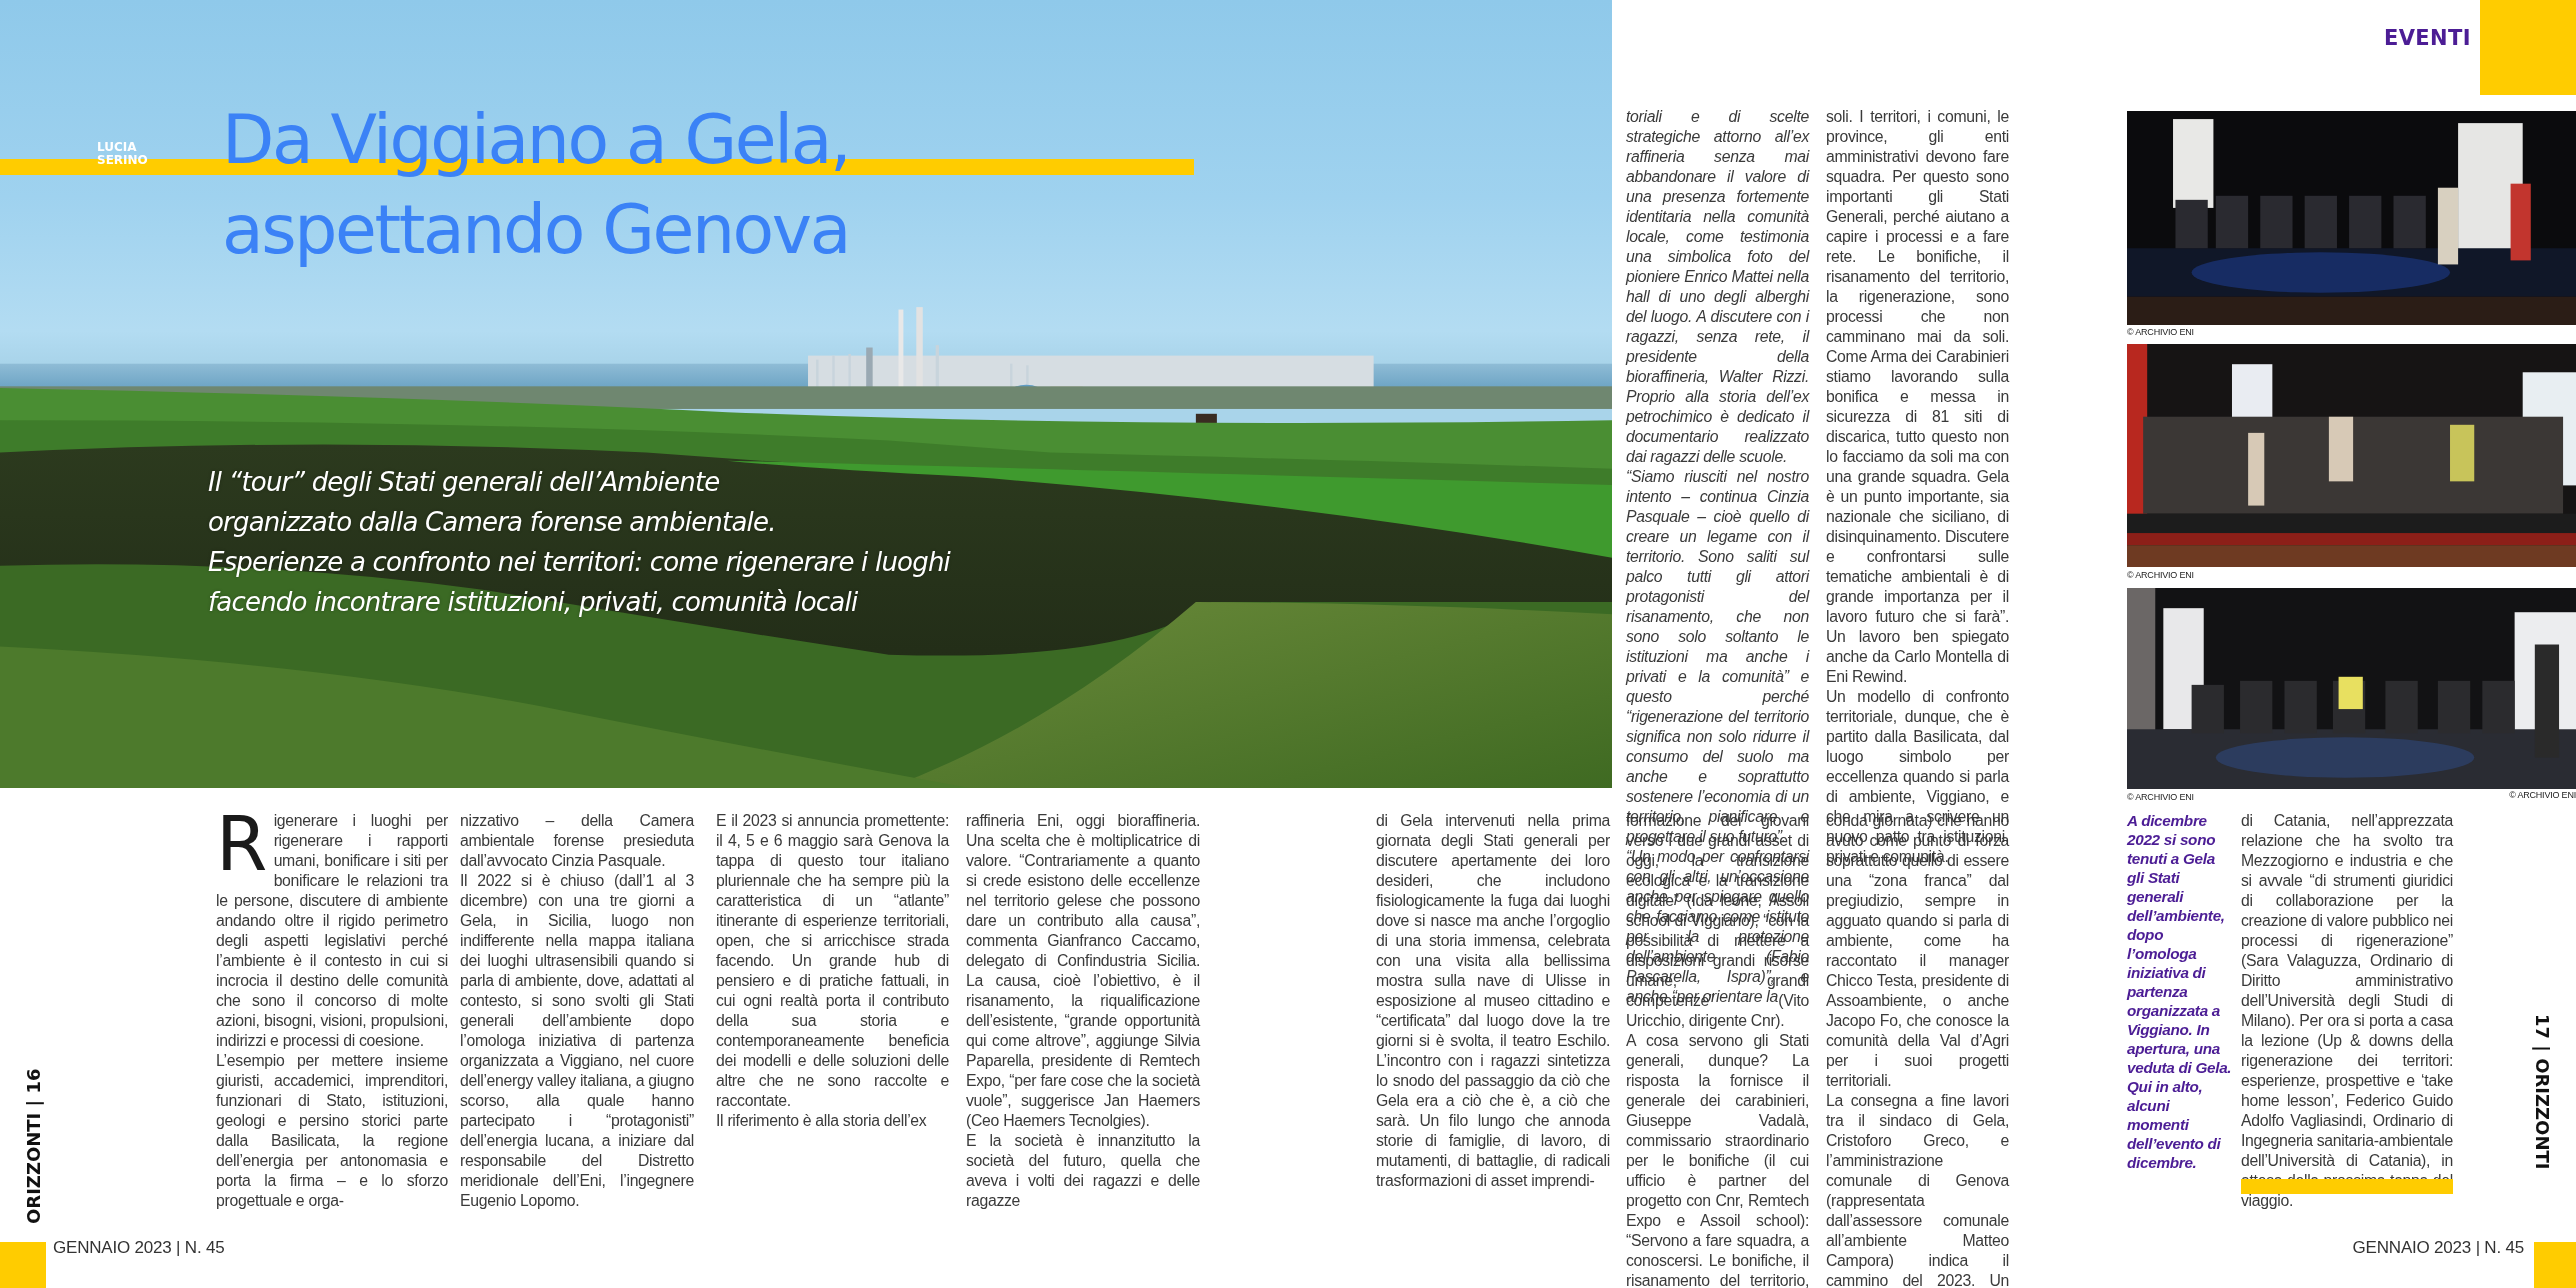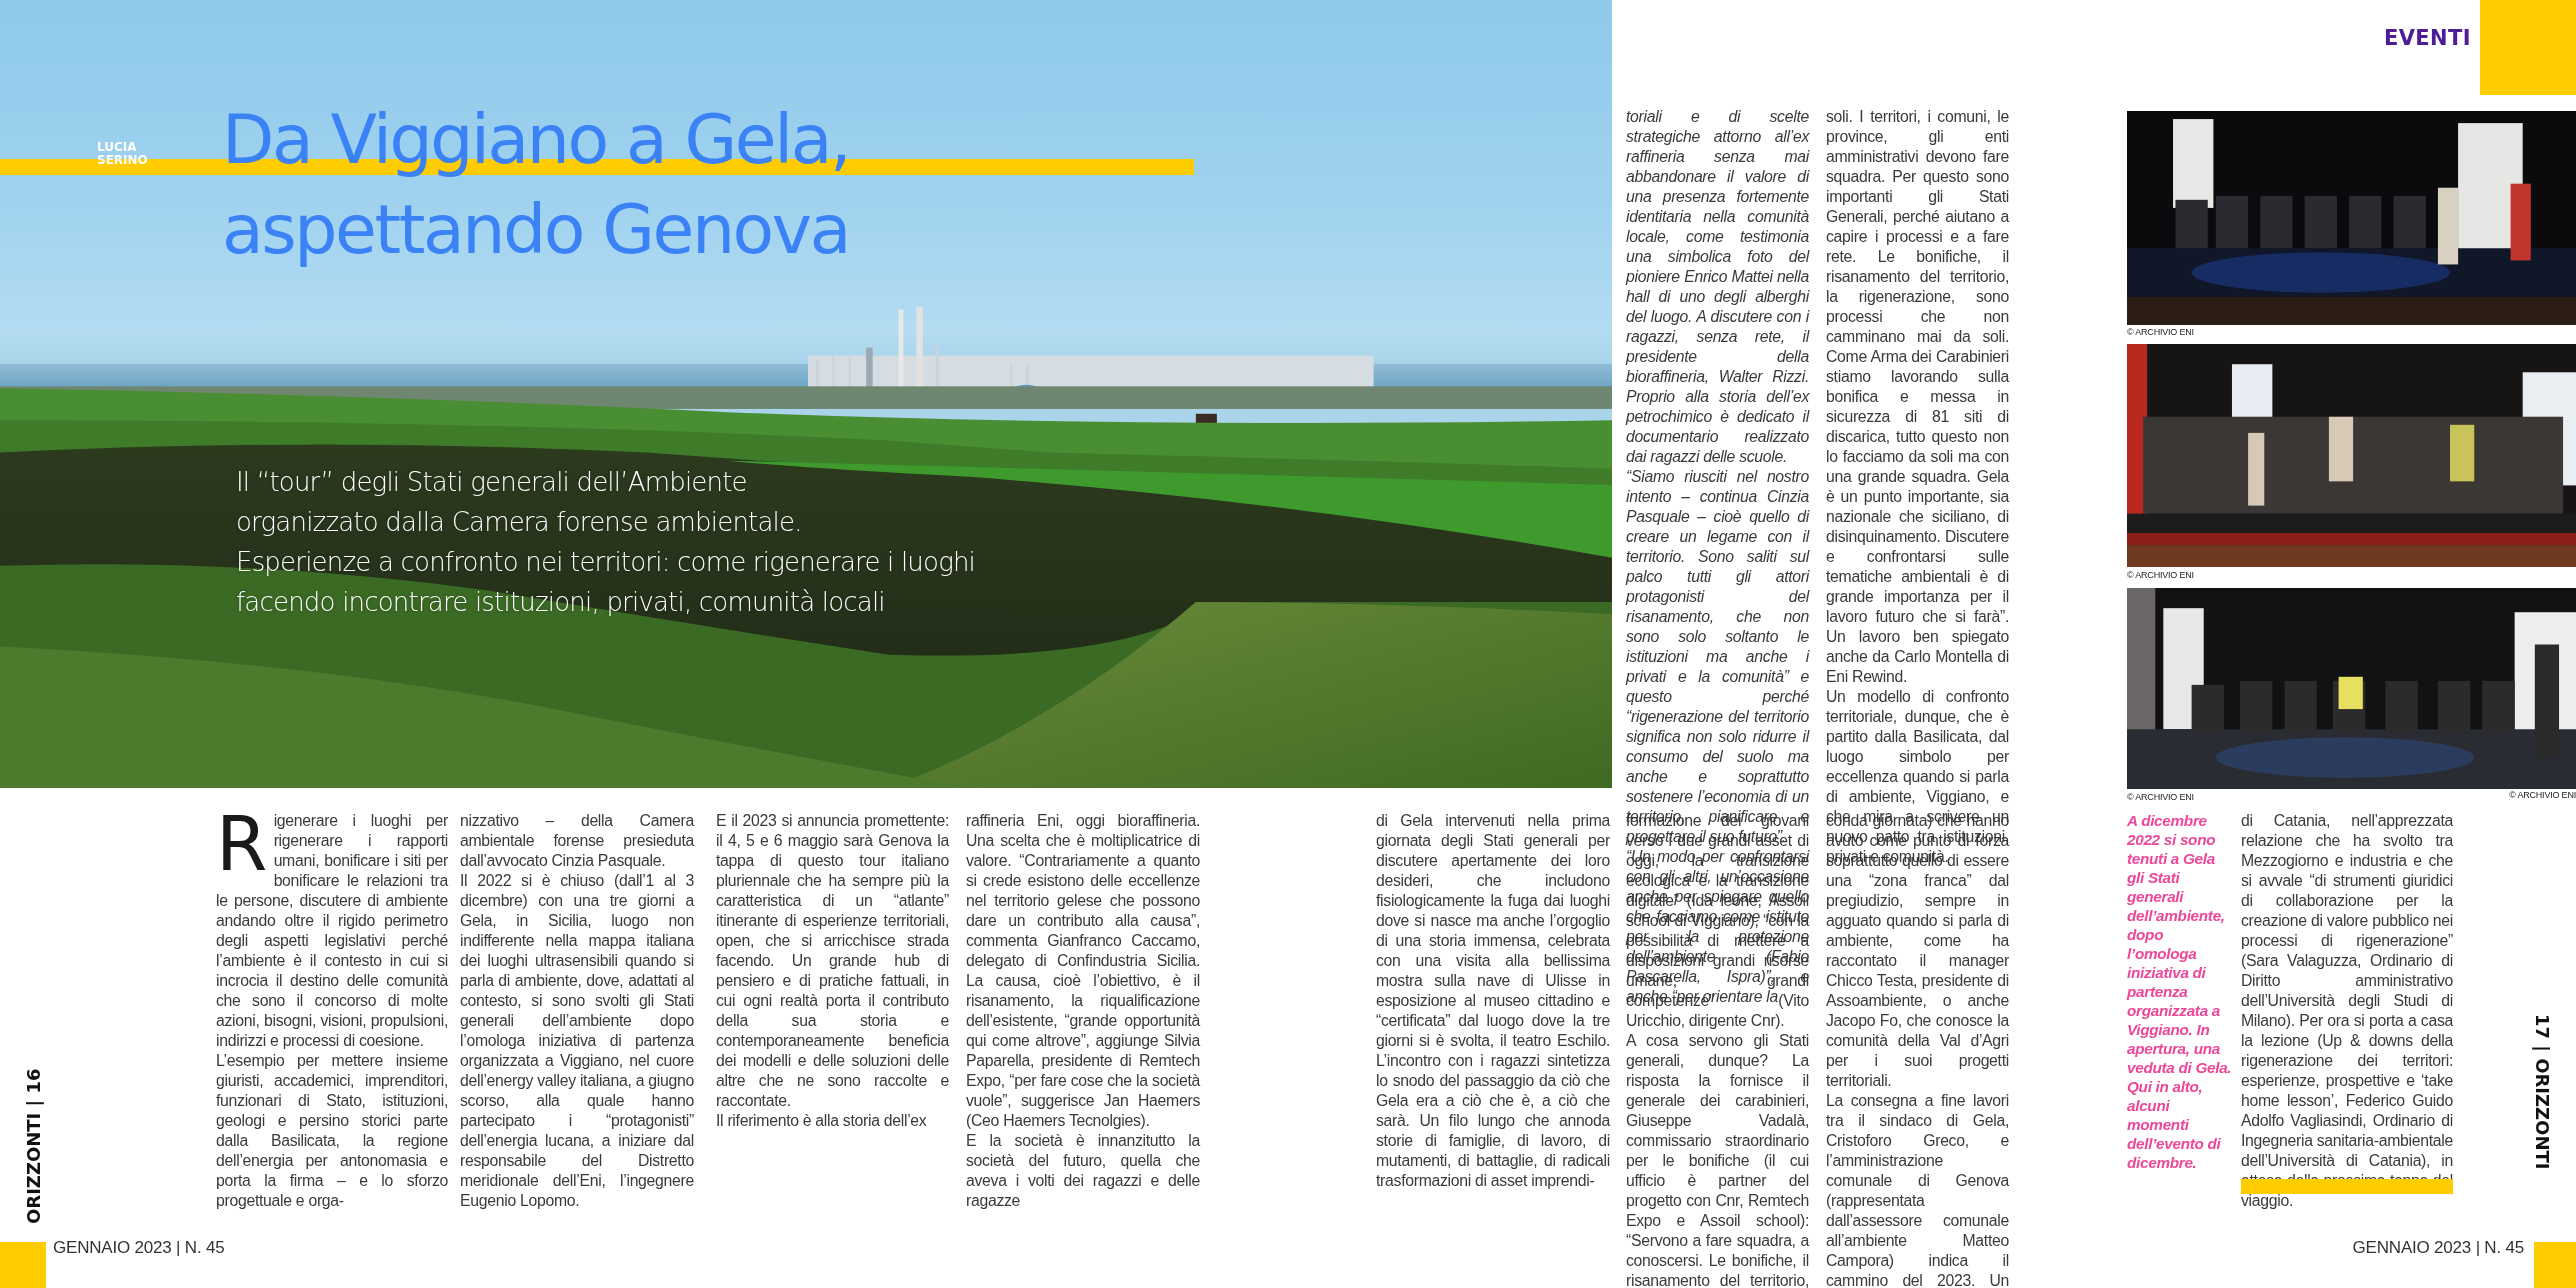--- a/index.html
+++ b/index.html
@@ -20,23 +20,24 @@
   .byline {
     position: absolute; left: 97px; top: 129px; color: #fff; font-weight: bold;
     font-size: 12px; line-height: 13px; font-family: "DejaVu Sans", sans-serif; letter-spacing: 0; margin-top: 12px;
   }
   .title-bar { position: absolute; left: 0; top: 159px; width: 1194px; height: 16px; background: #ffcc00; }
   .title {
     position: absolute; left: 222px; top: 95px; color: #3b82f6; font-size: 68px; line-height: 90px;
     font-family: "DejaVu Sans", sans-serif; letter-spacing: -2.4px; font-weight: normal;
   }
   .subtitle {
-    position: absolute; left: 236px; top: 462px; color: #fff; font-size: 26px; line-height: 40px;
+    position: absolute; left: 208px; top: 462px; color: #fff; font-size: 26px; line-height: 40px;
     font-family: "DejaVu Sans", sans-serif; font-weight: 300; letter-spacing: -0.8px;
     text-shadow: 0 0 3.2px rgba(0,0,0,0.3);
+    font-style: italic;
   }
 
   
   .col {
     position: absolute; font-family: "Liberation Sans", sans-serif; font-size: 15.8px; line-height: 20px;
     color: #3a3a3a; text-align: justify; hyphens: manual; letter-spacing: -0.3px;
   }
   .col p { margin: 0; }
   .dropcap {
     float: left; font-size: 74px; line-height: 61px; margin: 3.2px 6.5px 0 0; color: #1a1a1a;
@@ -49,21 +50,21 @@
   
   .r1 { left: 1376px; top: 811px; width: 234px; }
   .r2a { left: 1626px; top: 107px; width: 183px; font-style: italic; }
   .r2b { left: 1626px; top: 811px; width: 183px; }
   .r3a { left: 1826px; top: 107px; width: 183px; }
   .r3b { left: 1826px; top: 811px; width: 183px; }
   .r4 { left: 2241px; top: 811px; width: 212px; }
 
   .caption {
     position: absolute; left: 2127px; top: 811px; width: 105px; font-style: italic; font-weight: bold;
-    font-size: 15.3px; line-height: 19px; color: #ec4899; font-family: "Liberation Sans", sans-serif;
+    font-size: 15.3px; line-height: 19px; color: #4c1d95; font-family: "Liberation Sans", sans-serif;
     letter-spacing: -0.3px;
   }
 
   
   .photo { position: absolute; left: 2127px; width: 449px; overflow: hidden; background: #111; }
   .photo svg { width: 100%; height: 100%; display: block; }
   .ph1 { top: 111px; height: 214px; }
   .ph2 { top: 344px; height: 223px; }
   .ph3 { top: 588px; height: 201px; }
   .ph-credit { position: absolute; left: 2127px; font-size: 9px; color: #222; letter-spacing: -0.2px; }

